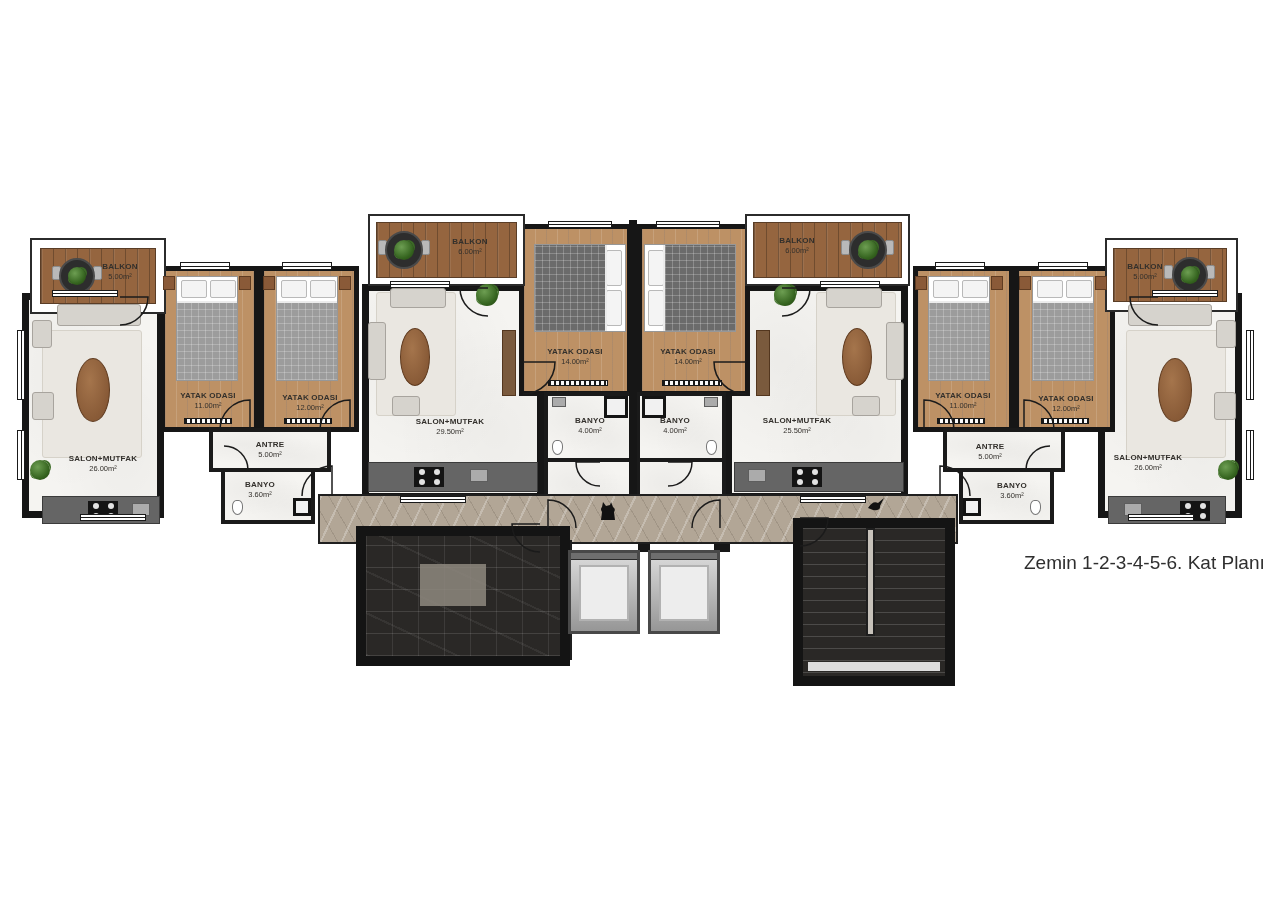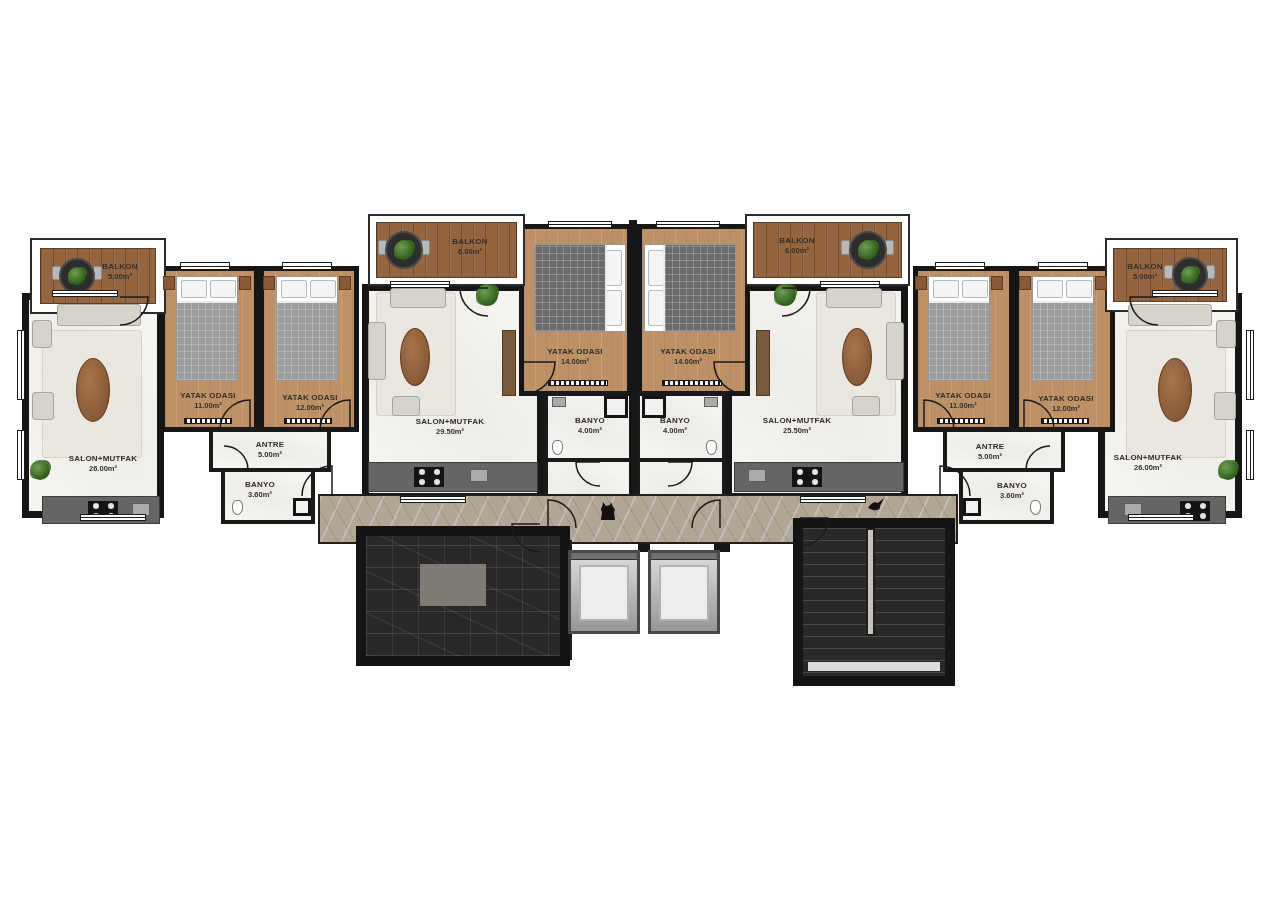--- a/index.html
+++ b/index.html
@@ -24,21 +24,21 @@
     background-image:repeating-linear-gradient(115deg,rgba(255,255,255,.25) 0 2px,transparent 2px 19px),
                      repeating-linear-gradient(60deg,rgba(80,70,58,.18) 0 1px,transparent 1px 15px);}
   
   .w7{border:7px solid #161616;} .w5{border:5px solid #161616;} .w4{border:4px solid #1a1a1a;}
   .wall{background:#161616;}
   .balc-frame{background:#ffffff;border:2px solid #2b2b2b;}
   
   .label{position:absolute;transform:translate(-50%,-50%);text-align:center;z-index:6;
          color:#33302c;font-weight:bold;line-height:1.3;white-space:nowrap;}
   .label .l1{display:block;font-size:8px;letter-spacing:.2px;}
-  .label .l2{display:block;font-size:7.5px;font-weight:bold;}
+  .label .l2{display:block;font-size:7.5px;font-weight:normal;}
   .caption{position:absolute;left:1024px;top:552px;font-size:19px;color:#2f2f2f;z-index:8;}
   
   .rug{background:#eae7e1;border:1px solid #d6d2c9;border-radius:3px;z-index:2;}
   .sofa{background:#d6d3cd;border:1px solid #a8a49e;border-radius:3px;z-index:3;}
   .ovaltable{background:radial-gradient(ellipse at 40% 35%,#a5754c,#7c4f2e);border:1px solid #5f3a1e;border-radius:50%;z-index:3;}
   .counter{background:#656565;border:1px solid #3b3b3b;z-index:2;}
   .stove{background:#141414;display:grid;grid-template-columns:1fr 1fr;grid-template-rows:1fr 1fr;z-index:3;}
   .burner{width:6px;height:6px;border-radius:50%;background:#e3e3e3;margin:auto;}
   .sink{background:#ababab;border:1px solid #5e5e5e;z-index:3;}
   .bed{background:#fff;border:1px solid #979797;z-index:2;}
@@ -390,13 +390,14 @@
       <path d="M 1158 297 L 1130 297 A 28 28 0 0 0 1158 325"></path>
       <path d="M 488 288 L 460 288 A 28 28 0 0 0 488 316"></path>
       <path d="M 782 288 L 810 288 A 28 28 0 0 1 782 316"></path>
     </g>
     <g fill="#111111" stroke="none">
       <path transform="translate(598,502)" d="M3 18 L4 10 Q2 7 4 5 L5 0 L8 4 L12 3 L13 0 L15 5 Q18 7 16 10 L17 18 Z"></path>
       <path transform="translate(868,498)" d="M0 10 Q5 2 10 5 L16 0 L12 8 Q13 13 5 12 Z"></path>
     </g>
   </svg>
 
+  <div class="caption">Zemin 1-2-3-4-5-6. Kat Planı</div>
 </div>
 
 </body></html>

